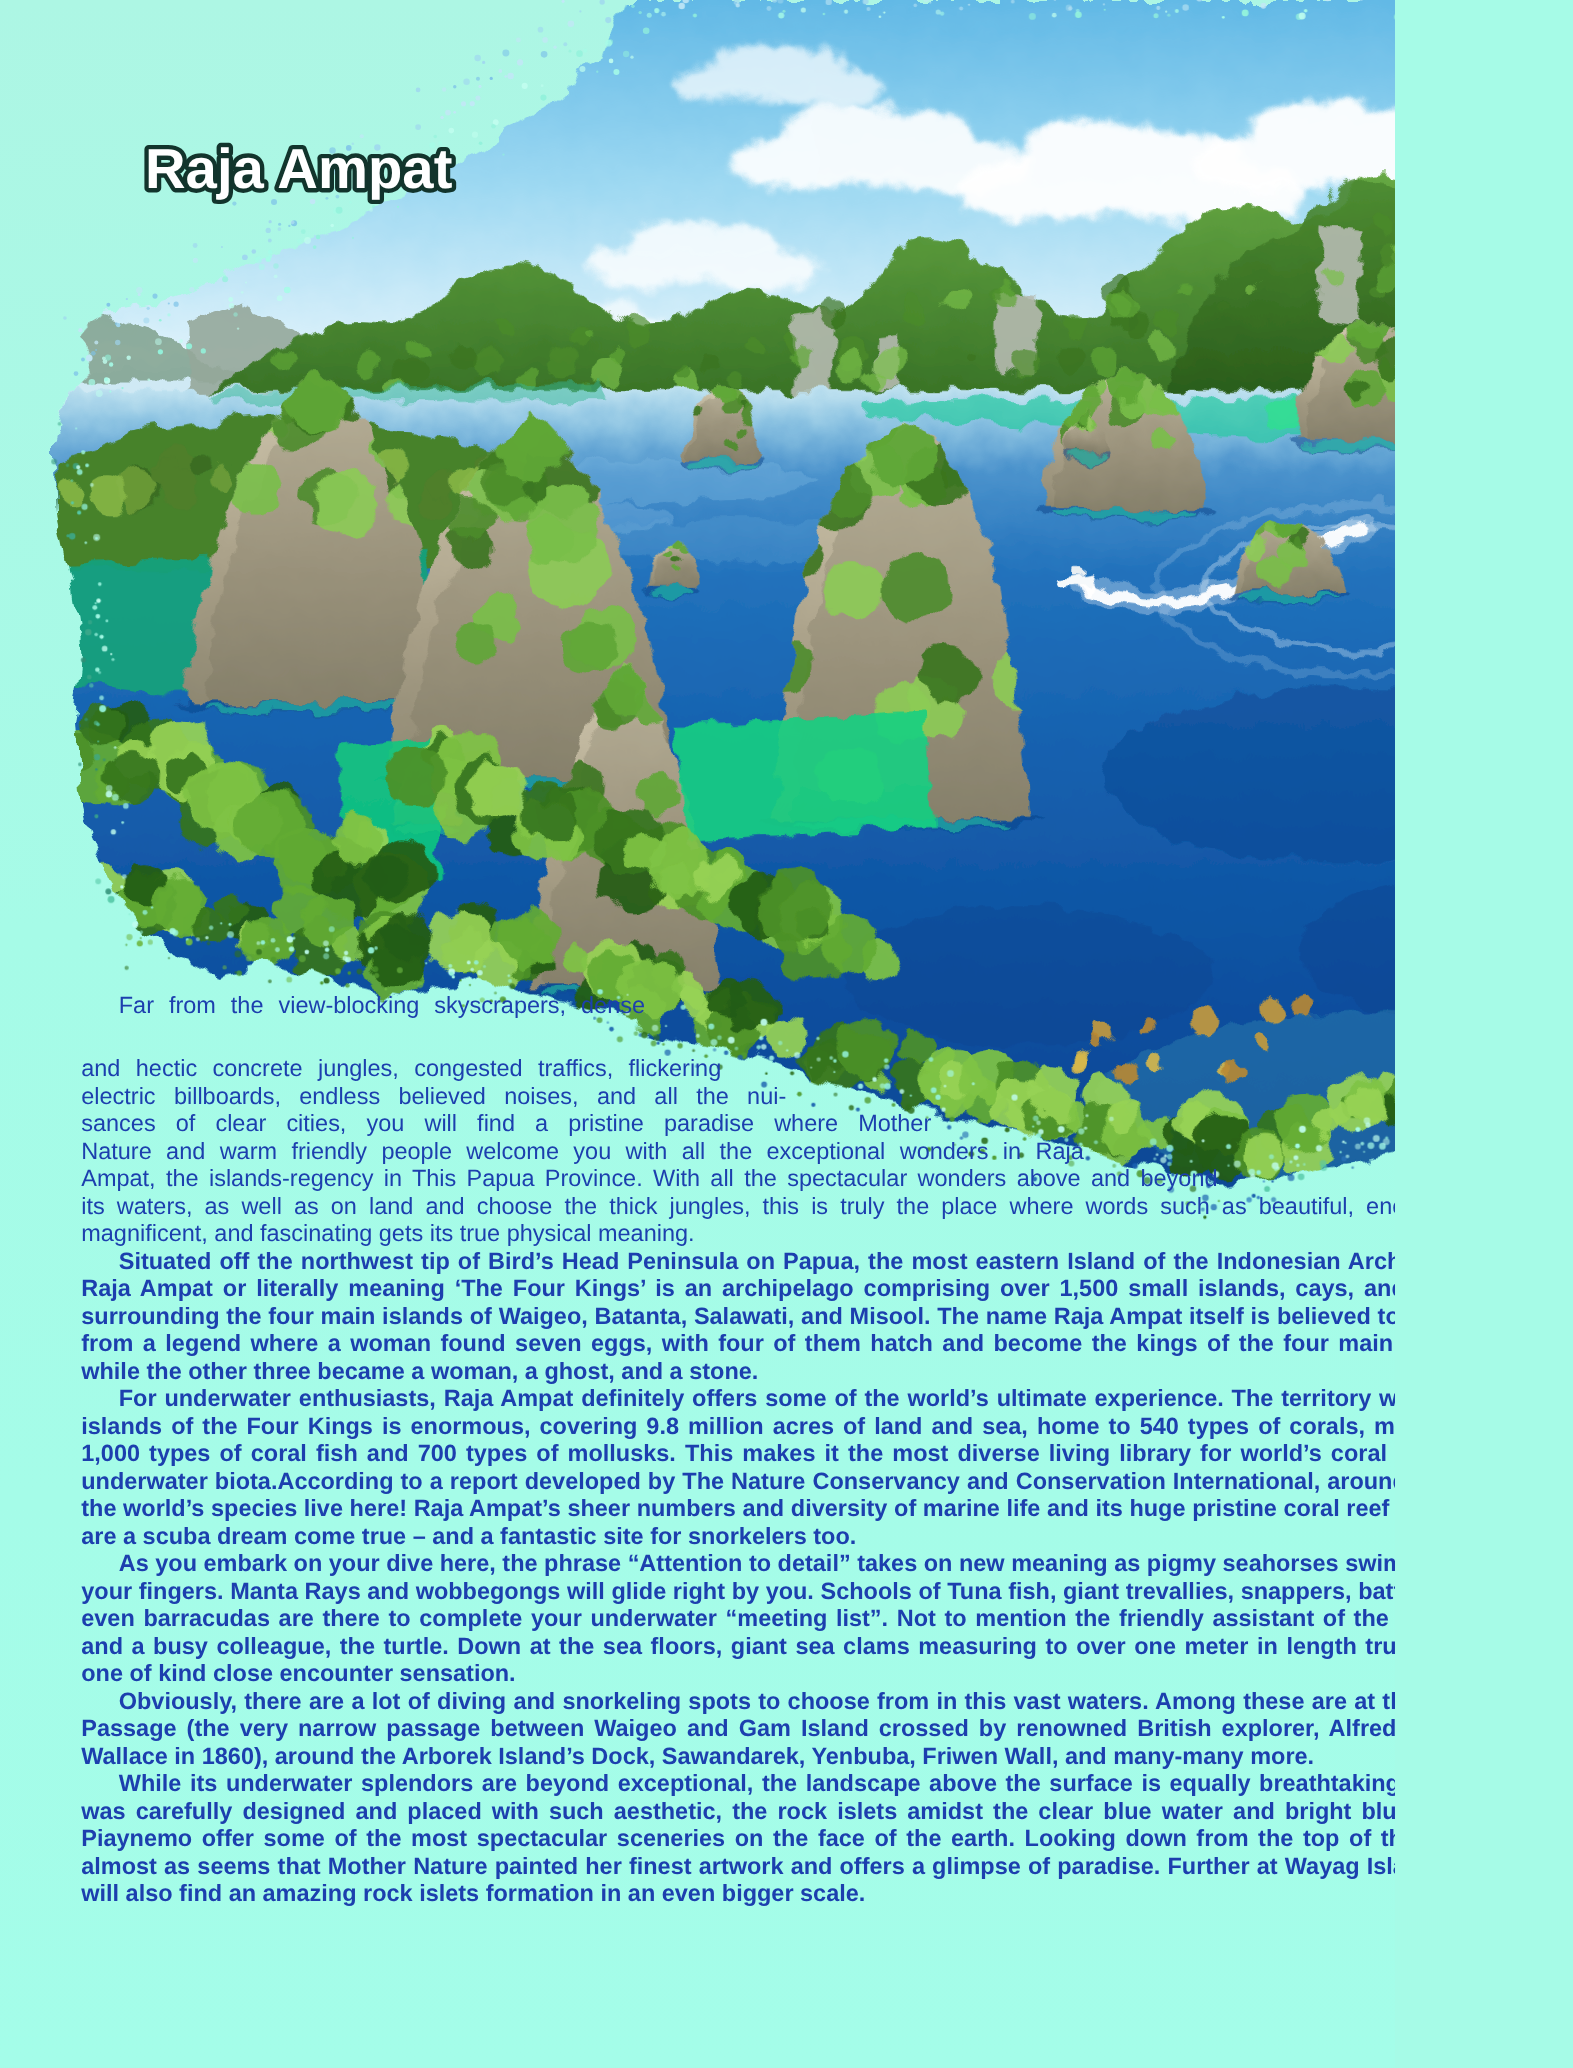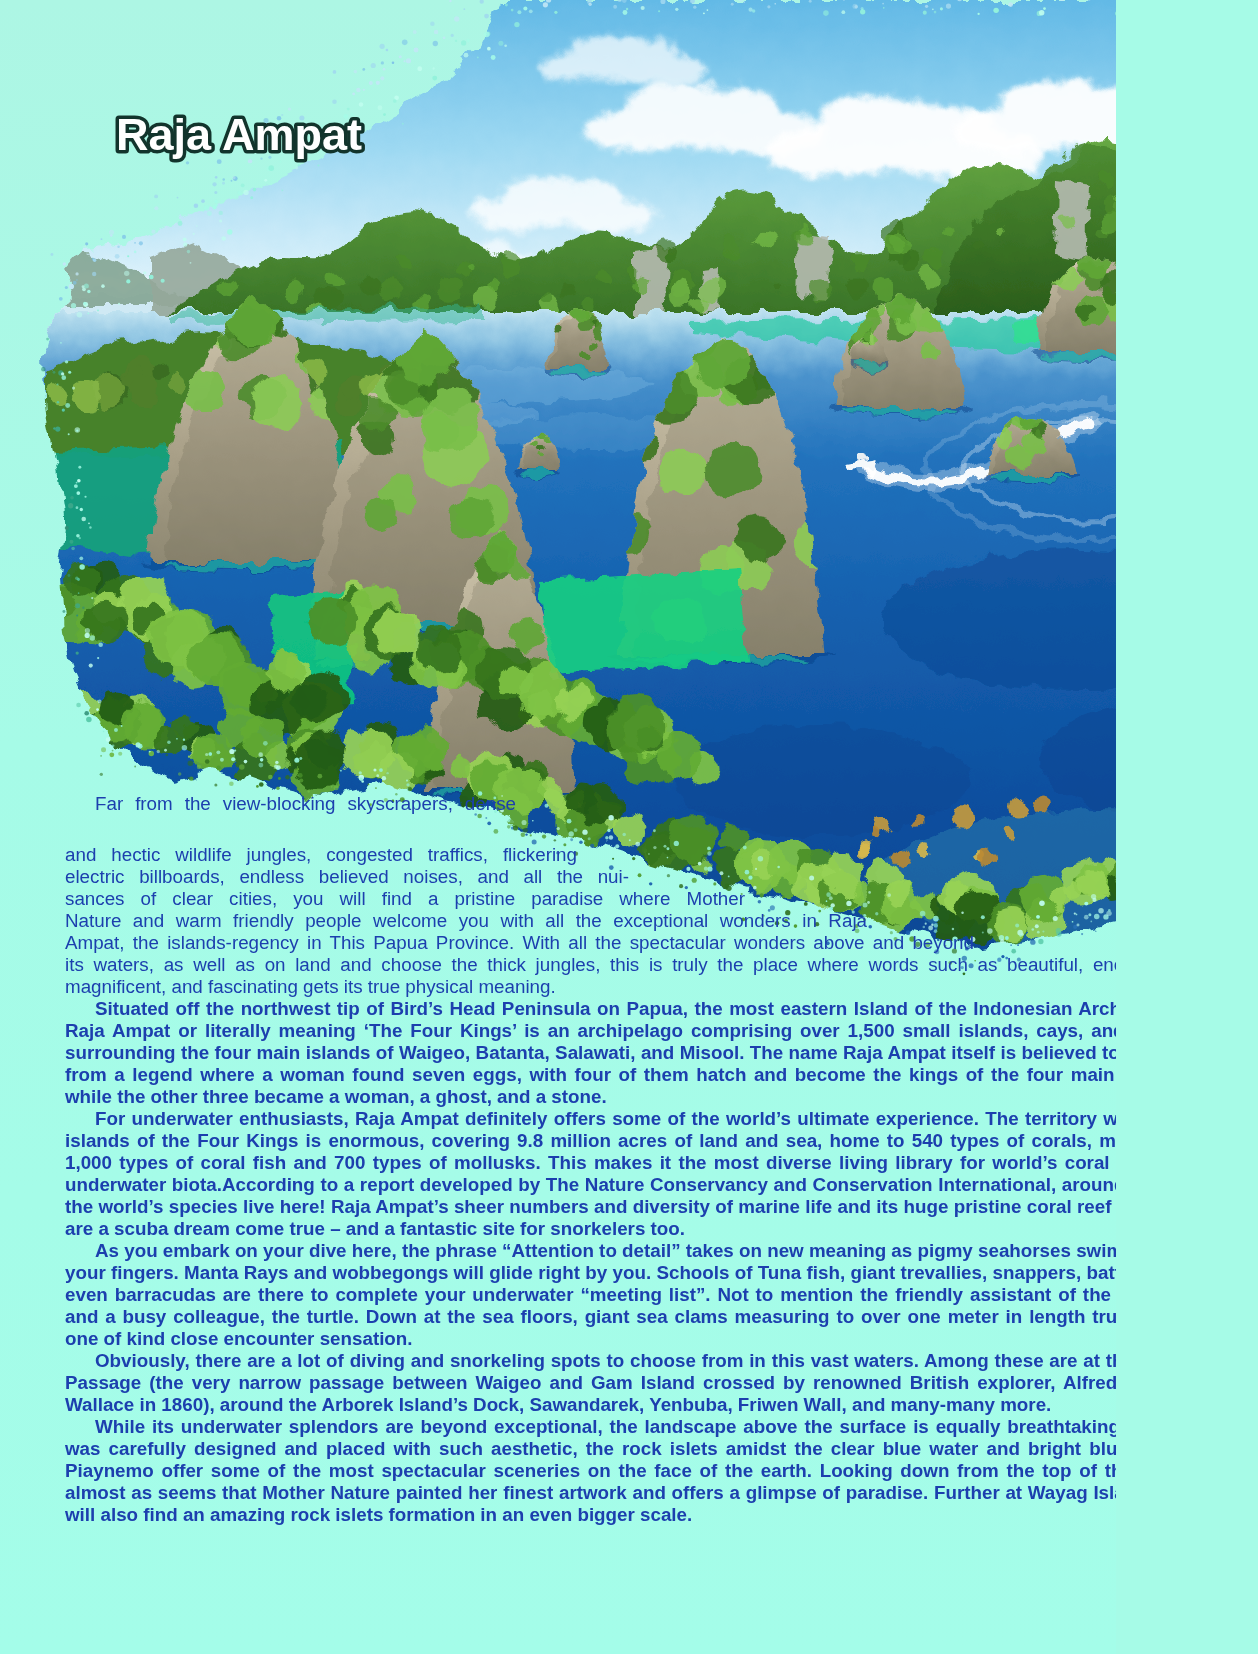--- a/index.html
+++ b/index.html
@@ -1523,21 +1523,21 @@
         <circle cx="935.0455124088872" cy="12.112878020272998" r="1.353434890229255" fill="#93f2db" opacity="0.5369291006354615"></circle>
         <circle cx="590.1678988236221" cy="4.36966764975306" r="1.7013624023646117" fill="#c2e7f6" opacity="0.7641415940597653"></circle>
         <circle cx="1221.051693733574" cy="0.6300443864501934" r="1.5801391673274339" fill="#c2e7f6" opacity="0.6396116819232702"></circle>
       </g>
 
     <text class="photo-title" x="116" y="150">Raja Ampat</text>
   </svg>
 
   <div>
     <div class="pline" style="left:95px;top:793px;width:421px">Far from the view-blocking skyscrapers, dense</div>
-    <div class="pline" style="left:65px;top:844px;width:512px">and hectic wildlife jungles, congested traffics, flickering</div>
+    <div class="pline" style="left:65px;top:844px;width:512px">and hectic concrete jungles, congested traffics, flickering</div>
     <div class="pline" style="left:65px;top:866px;width:564px">electric billboards, endless believed noises, and all the nui-</div>
     <div class="pline" style="left:65px;top:888px;width:680px">sances of clear cities, you will find a pristine paradise where Mother</div>
     <div class="pline" style="left:65px;top:910px;width:802px">Nature and warm friendly people welcome you with all the exceptional wonders in Raja</div>
     <div class="pline" style="left:65px;top:932px;width:909px">Ampat, the islands-regency in This Papua Province. With all the spectacular wonders above and beyond</div>
     <div class="pline" style="left:65px;top:954px;width:1125px">its waters, as well as on land and choose the thick jungles, this is truly the place where words such as beautiful, enchanting,</div>
     <div class="pline lastline" style="left:65px;top:976px;width:1125px">magnificent, and fascinating gets its true physical meaning.</div>
   </div>
 
   <div class="flow">
     <p>Situated off the northwest tip of Bird’s Head Peninsula on Papua, the most eastern Island of the Indonesian Archipelago, Raja Ampat or literally meaning ‘The Four Kings’ is an archipelago comprising over 1,500 small islands, cays, and shoals surrounding the four main islands of Waigeo, Batanta, Salawati, and Misool. The name Raja Ampat itself is believed to derived from a legend where a woman found seven eggs, with four of them hatch and become the kings of the four main islands, while the other three became a woman, a ghost, and a stone.</p>

